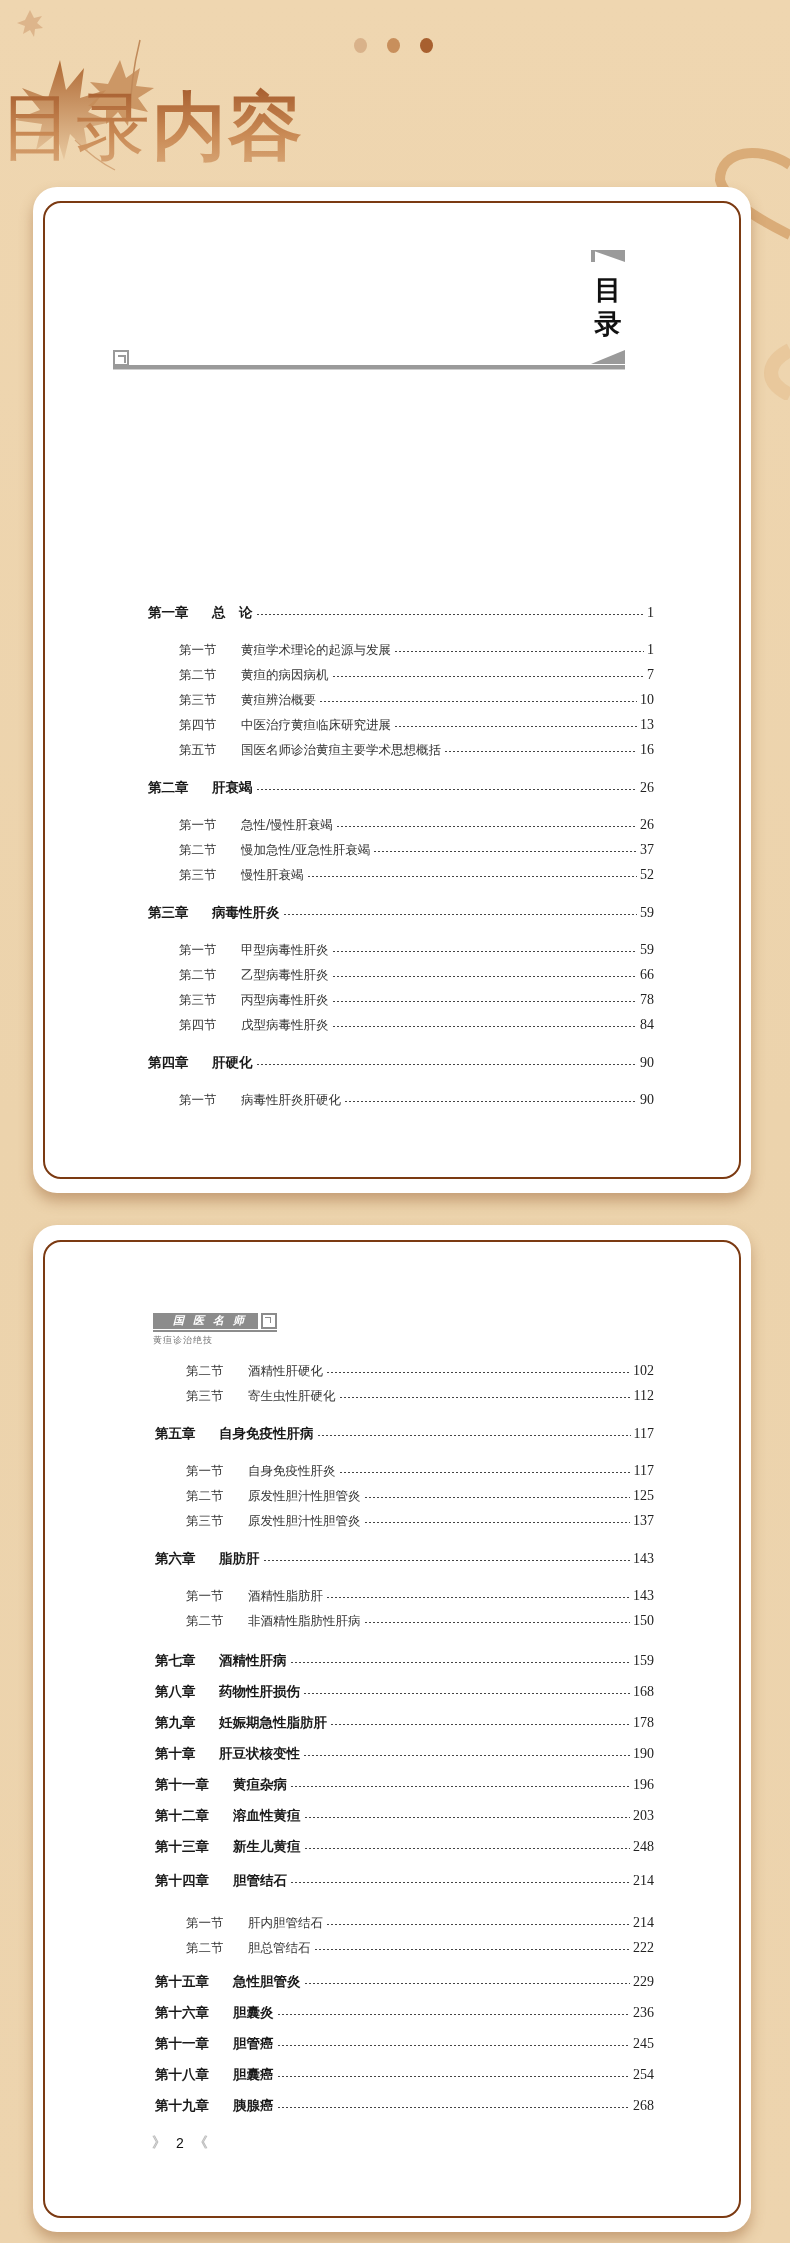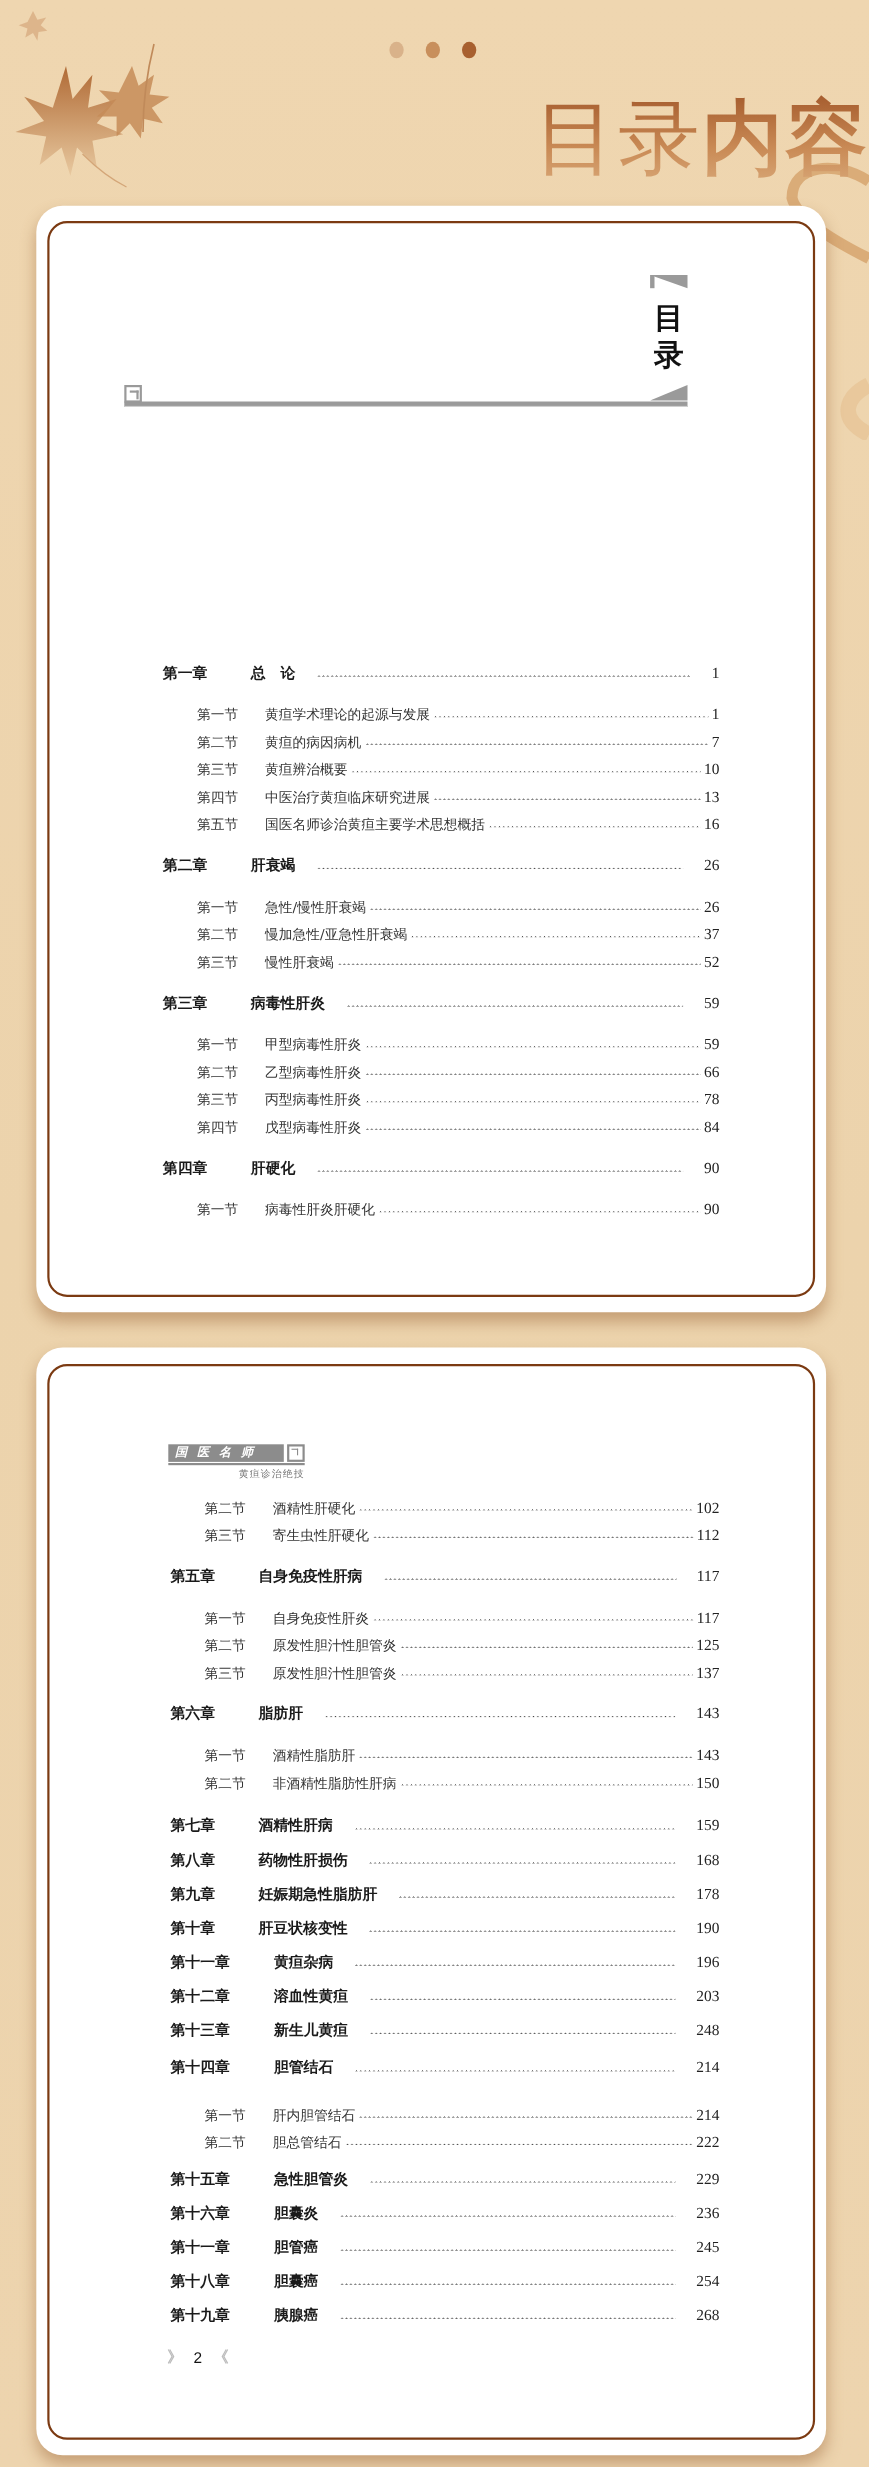--- a/index.html
+++ b/index.html
@@ -6,21 +6,21 @@
   body {
     width: 790px; height: 2243px; position: relative; overflow: hidden;
     background: linear-gradient(180deg, #efd6b0 0%, #ecd3ac 50%, #edd4ae 100%);
     font-family: "DejaVu Serif", "Liberation Serif", serif;
   }
   .leaf-deco { position: absolute; left: 0; top: 0; width: 190px; height: 180px; }
   .ribbon-deco { position: absolute; right: 0; top: 140px; width: 90px; height: 260px; }
   .dots { position: absolute; top: 38px; left: 354px; display: flex; gap: 20px; }
   .dot { width: 13px; height: 15px; border-radius: 50%; }
   .header-title {
-    position: absolute; top: 76px; left: 0; width: 790px; text-align: right;
+    position: absolute; top: 76px; left: 0; width: 790px; text-align: left;
     font-family: "DejaVu Sans", sans-serif; font-size: 74px; line-height: 100px; letter-spacing: 2px;
   }
   .header-title span {
     background: linear-gradient(180deg, #a45a2c 0%, #c98a55 60%, #d8a777 100%);
     -webkit-background-clip: text; background-clip: text; color: transparent;
   }
   .header-title .light { font-weight: 300; }
   .header-title .bold { font-weight: 700; }
 
   .card {
@@ -45,44 +45,44 @@
   }
   .head-tab .tri-top { position: absolute; top: 0; right: 0; width: 0; height: 0; border-top: 12px solid #9a9a9a; border-left: 34px solid transparent; }
   .head-tab .tri-top-edge { position: absolute; top: 0; left: 0; width: 4px; height: 12px; background: #9a9a9a; }
   .head-tab .tri-bot { position: absolute; bottom: 0; right: 0; width: 0; height: 0; border-bottom: 14px solid #9a9a9a; border-left: 34px solid transparent; }
   .head-tab .glyph { font-family: "DejaVu Sans", sans-serif; font-weight: 700; font-size: 27px; line-height: 34px; color: #111; }
 
   .toc { position: absolute; font-size: 13px; color: #222; }
   .toc1 { left: 148px; width: 506px; top: 600px; }
   .toc2 { left: 155px; width: 499px; top: 1358px; }
   .row { display: flex; align-items: baseline; white-space: nowrap; height: 25px; line-height: 25px; }
-  .row.chapter { font-family: "DejaVu Sans", sans-serif; font-weight: 700; font-size: 13.5px; color: #1a1a1a; gap: 16px; }
+  .row.chapter { font-family: "DejaVu Sans", sans-serif; font-weight: 700; font-size: 13.5px; color: #1a1a1a; }
   .row.section { padding-left: 31px; font-size: 12.5px; color: #333; }
   .row .num { width: 64px; flex: none; }
   .row.section .num { width: 62px; }
   .row .ttl { flex: none; }
   .row .dots-fill {
     flex: 1; margin: 0 3px; height: 1px; align-self: center; position: relative; top: 2px;
     background-image: radial-gradient(circle, #444 0.8px, transparent 1px);
     background-size: 4px 2px; background-repeat: repeat-x;
   }
   .row .pg { flex: none; font-family: "Liberation Serif", serif; font-size: 14px; font-weight: 400; color: #222; }
   .gap-sm { height: 12px; }
   .gap-md { height: 13px; }
 
   .running-head { position: absolute; left: 153px; top: 1313px; }
   .rh-bar { display: flex; align-items: center; }
   .rh-logo {
     width: 105px; height: 16px; background: #8c8c8c; color: #fff; font-size: 11px; font-weight: 700;
-    letter-spacing: 9px; line-height: 16px; padding-left: 6px; box-sizing: border-box; font-style: italic;
+    letter-spacing: 9px; line-height: 16px; padding-left: 20px; box-sizing: border-box; font-style: italic;
   }
   .rh-box { width: 16px; height: 16px; border: 2px solid #8c8c8c; margin-left: 3px; box-sizing: border-box; position: relative; }
   .rh-box::after { content: ""; position: absolute; left: 2px; top: 2px; width: 5px; height: 5px; border: 1.5px solid #8c8c8c; border-left: none; border-bottom: none; }
   .rh-rule { width: 124px; height: 2px; background: #8c8c8c; margin-top: 1px; }
-  .rh-sub { font-size: 9px; color: #777; margin-top: 2px; letter-spacing: 1px; text-align: right; }
+  .rh-sub { font-size: 9px; color: #777; margin-top: 2px; letter-spacing: 1px; }
 
   .page-number { position: absolute; left: 152px; top: 2134px; display: flex; align-items: center; gap: 10px; font-family: "Liberation Sans", sans-serif; font-size: 14px; color: #111; }
   .page-number .br { color: #bdbdbd; font-size: 14px; font-weight: 700; }
 </style>
 </head>
 <body>
 
 <svg class="leaf-deco" viewBox="0 0 190 180">
   <defs>
     <linearGradient id="lg1" x1="0" y1="0" x2="0" y2="1">

